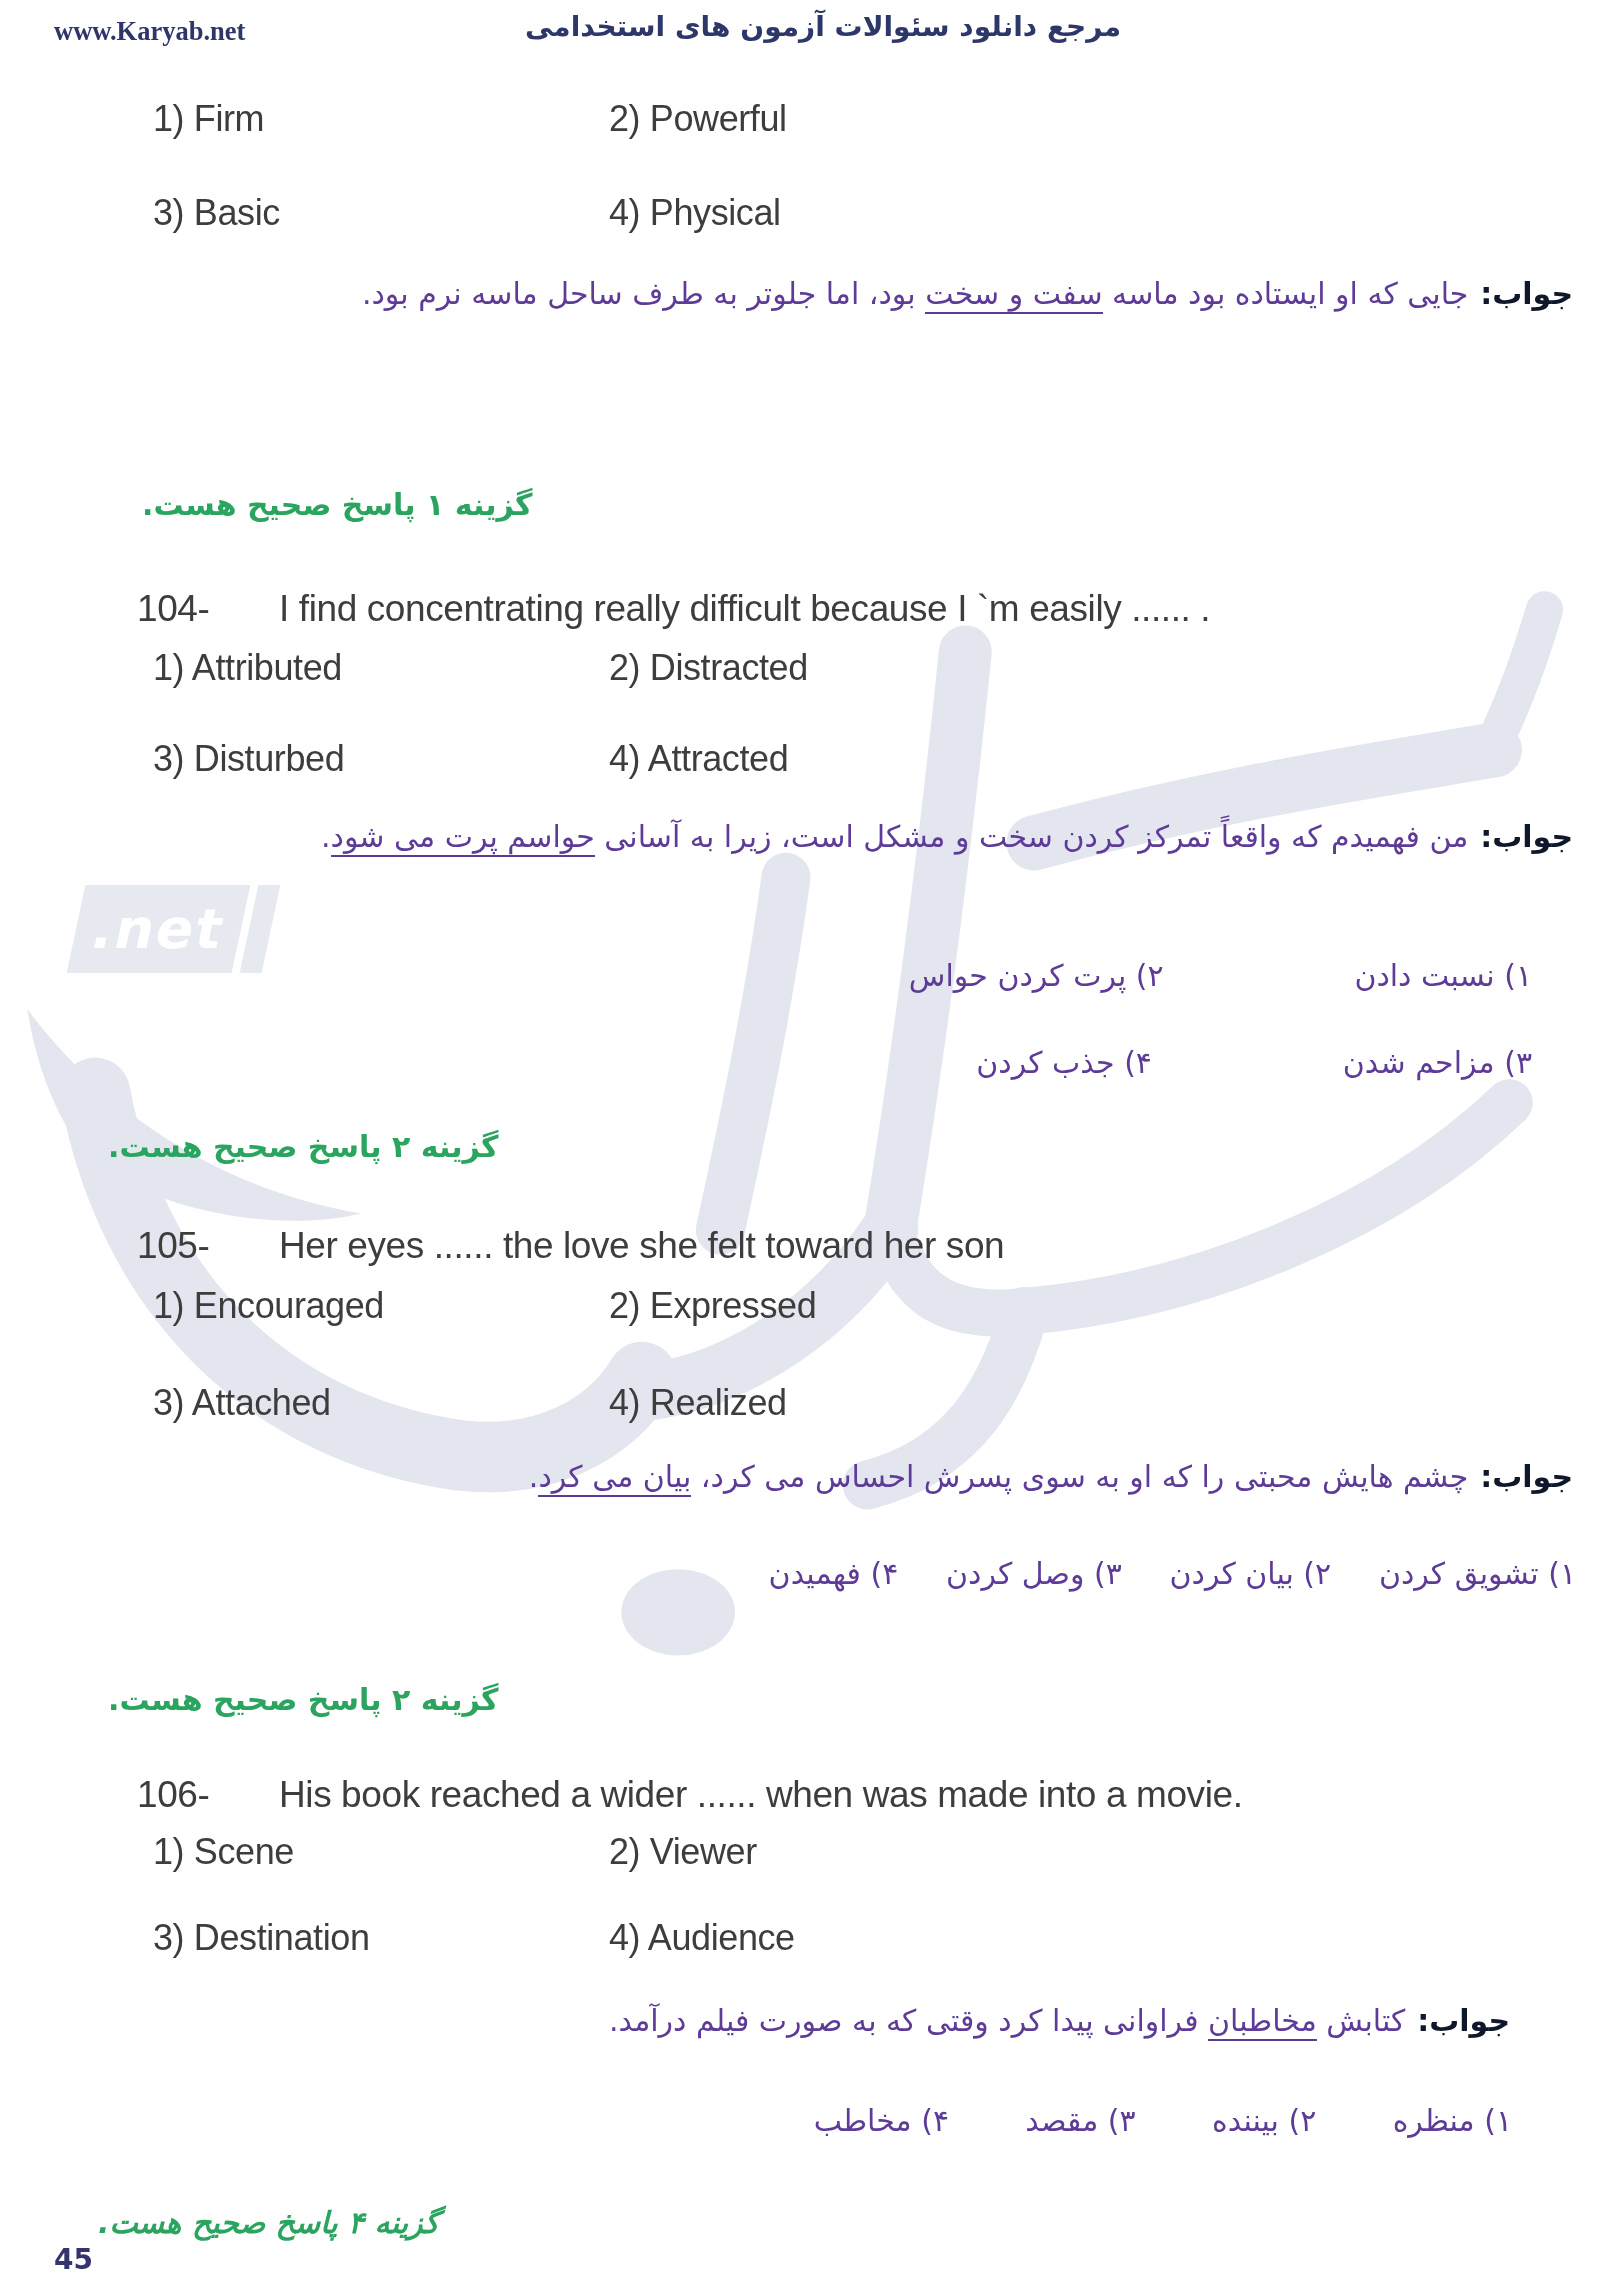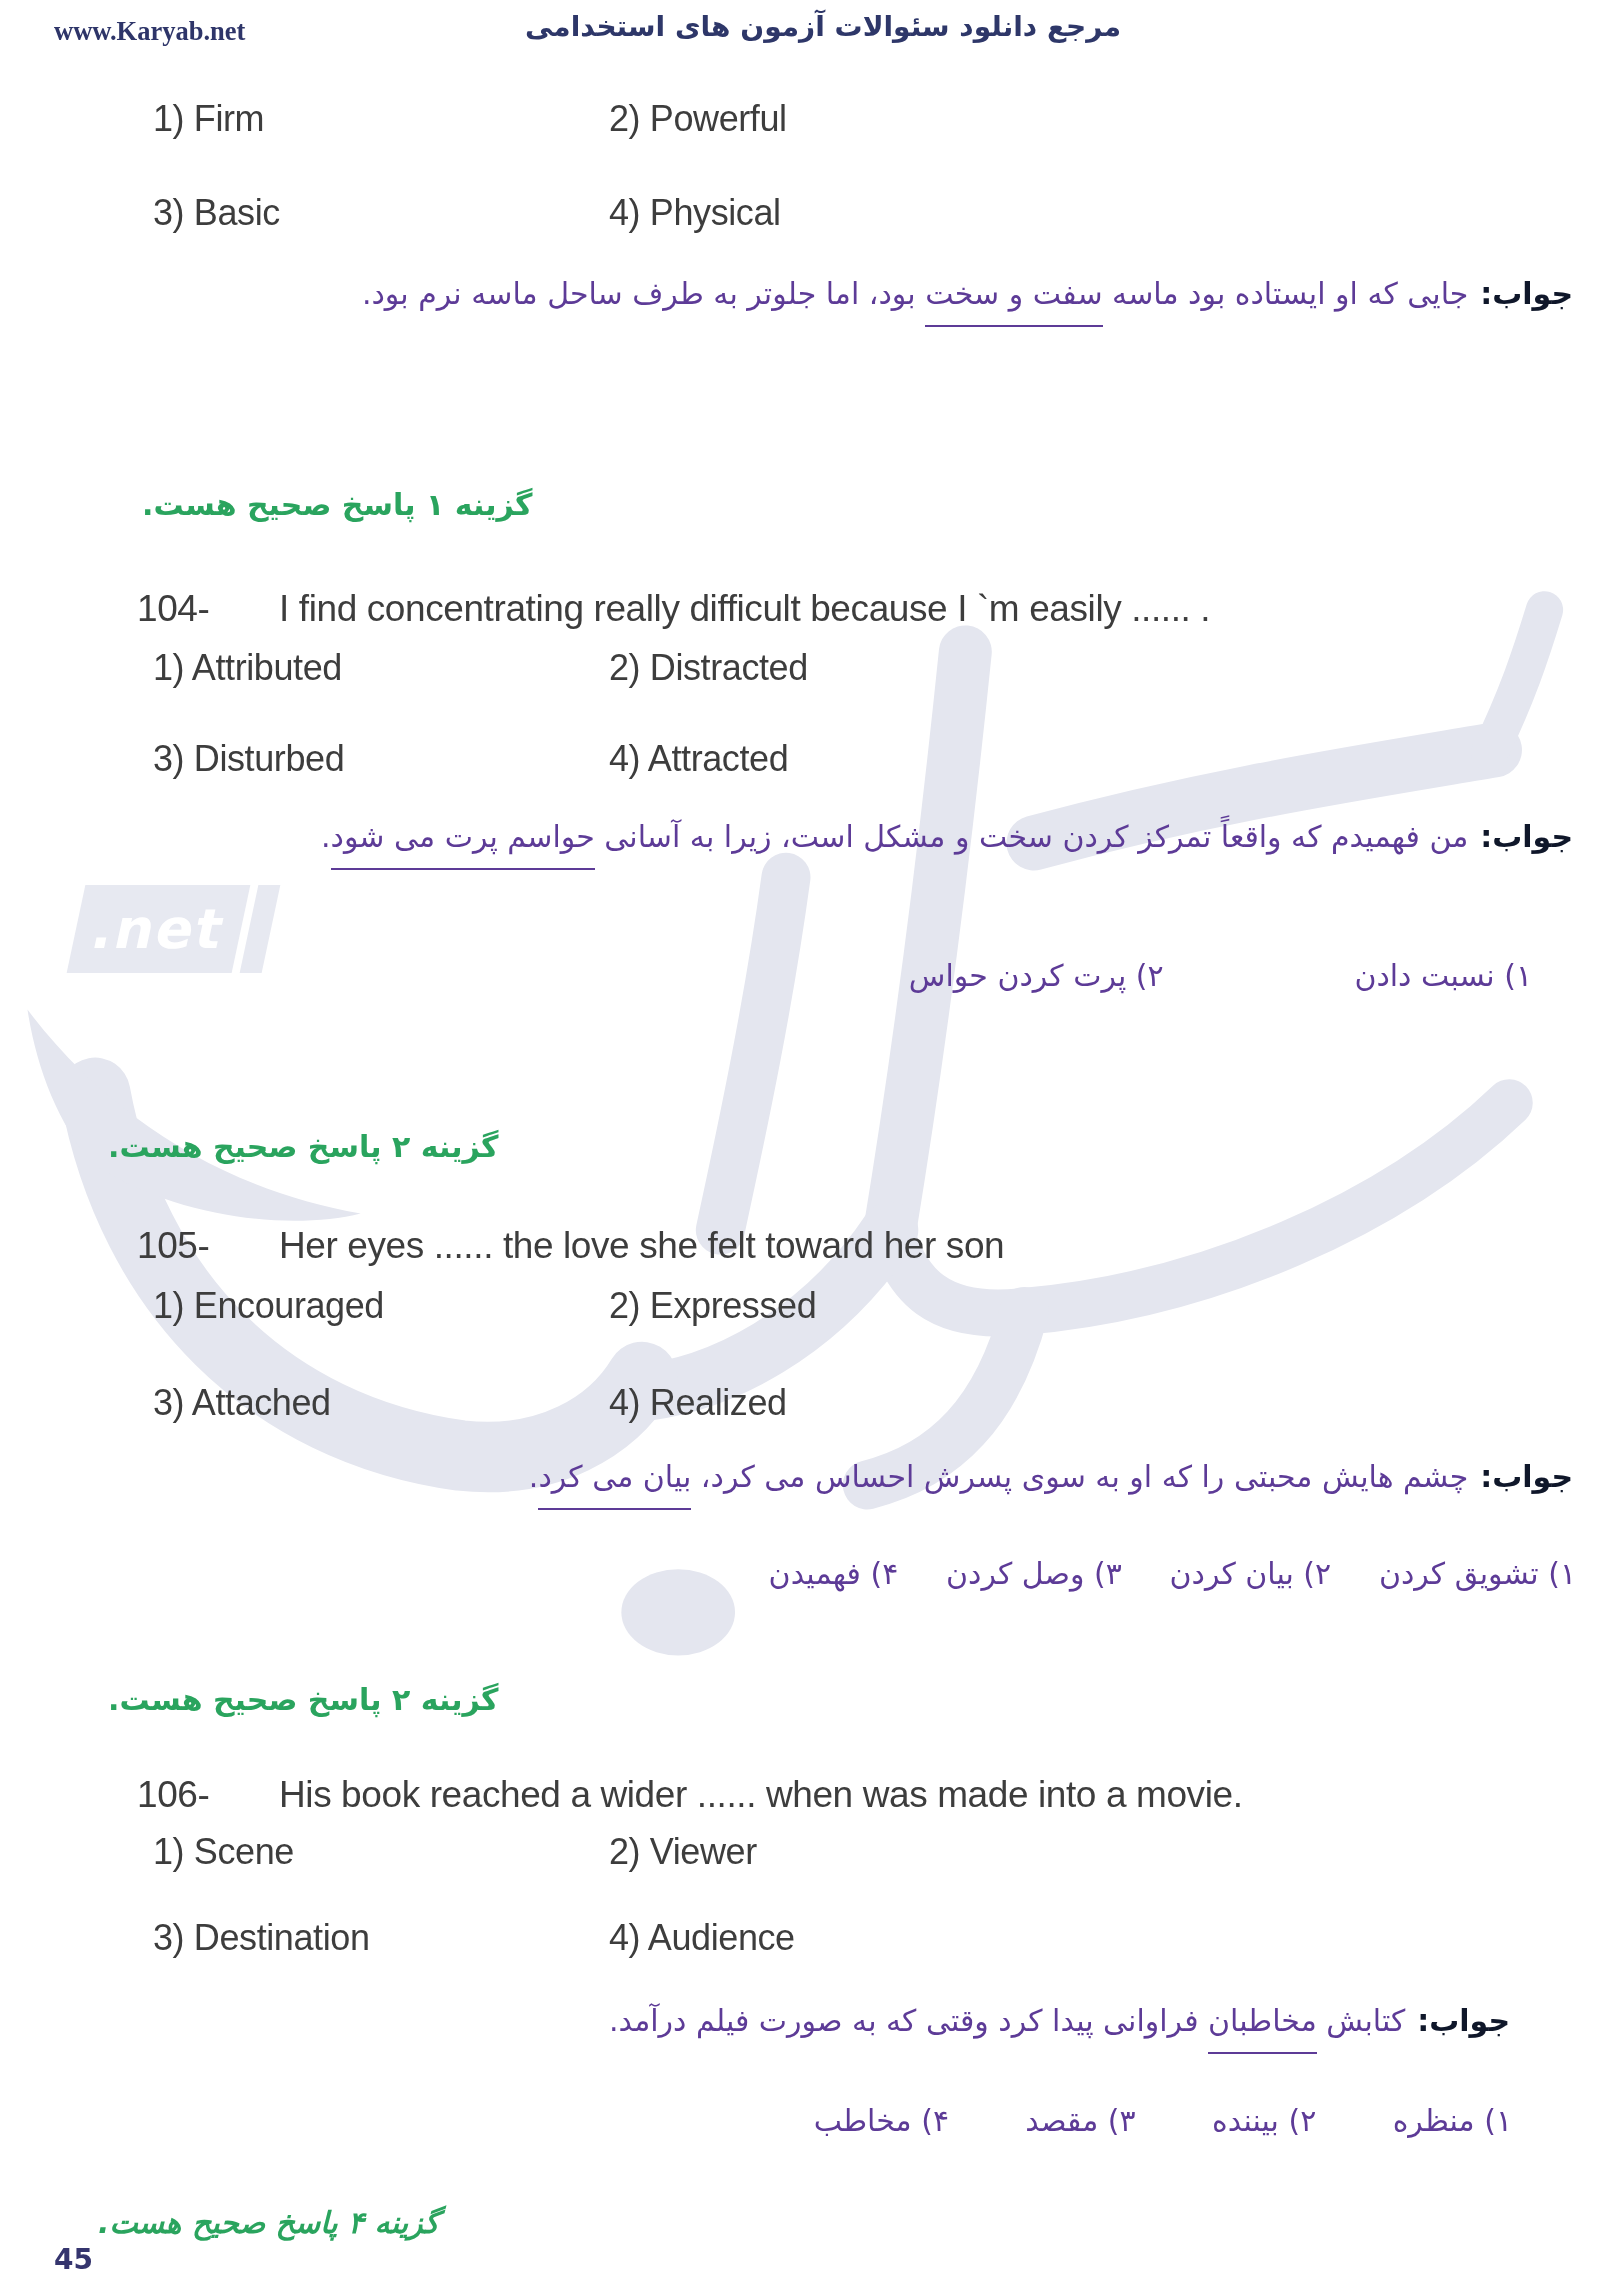--- a/index.html
+++ b/index.html
@@ -30,21 +30,21 @@
     margin-left:16px;
   }
   .col1{left:137px;} .col2{left:593px;}
   
   .fa{
     font-family:"DejaVu Sans",sans-serif;direction:rtl;white-space:nowrap;
     font-size:30px;color:#5d3b97;
   }
   .answer{position:absolute;right:47px;}
   .answer .ans-label{color:#0f172a;margin-left:11.8px;font-weight:bold;}
-  .answer .u{border-bottom:2.9px solid #5d3b97;padding-bottom:14px;text-align:center;}
+  .answer .u{border-bottom:2.9px solid #5d3b97;padding-bottom:1px;text-align:center;}
   .fa-opts{position:absolute;color:#5d3b97;}
   .verdict{
     position:absolute;left:108px;color:#2aa45e;font-weight:700;font-size:30px;
   }
   .page-num{
     position:absolute;left:54px;top:2243px;color:#35356e;font-weight:700;
     font-family:"DejaVu Sans",sans-serif;font-size:28px;
   }
   
   .q103-q{top:43px;}   .q103-o1{top:98px;} .q103-o2{top:192px;}
@@ -114,20 +114,21 @@
     <span class="qnum">104-</span><span>I find concentrating really difficult because I `m easily ...... .</span>
   </div>
   <div class="opt col1 q104-o1">1) Attributed</div>
   <div class="opt col2 q104-o1">2) Distracted</div>
   <div class="opt col1 q104-o2">3) Disturbed</div>
   <div class="opt col2 q104-o2">4) Attracted</div>
   <div class="fa answer q104-a">
     <span class="ans-label">جواب:</span><span>من فهمیدم که واقعاً تمرکز کردن سخت و مشکل است، زیرا به آسانی </span><span class="u">حواسم پرت می شود</span><span>.</span>
   </div>
   <div class="fa fa-opts q104-f1">۱) نسبت دادن&nbsp;&nbsp;&nbsp;&nbsp;&nbsp;&nbsp;&nbsp;&nbsp;&nbsp;&nbsp;&nbsp;&nbsp;&nbsp;&nbsp;&nbsp;&nbsp;&nbsp;&nbsp;&nbsp;&nbsp;۲) پرت کردن حواس</div>
+  <div class="fa fa-opts q104-f2">۳) مزاحم شدن&nbsp;&nbsp;&nbsp;&nbsp;&nbsp;&nbsp;&nbsp;&nbsp;&nbsp;&nbsp;&nbsp;&nbsp;&nbsp;&nbsp;&nbsp;&nbsp;&nbsp;&nbsp;&nbsp;&nbsp;۴) جذب کردن</div>
   <div class="fa verdict q104-v">گزینه ۲ پاسخ صحیح هست.</div>
 
   <div class="question q105-q">
     <span class="qnum">105-</span><span>Her eyes ...... the love she felt toward her son</span>
   </div>
   <div class="opt col1 q105-o1">1) Encouraged</div>
   <div class="opt col2 q105-o1">2) Expressed</div>
   <div class="opt col1 q105-o2">3) Attached</div>
   <div class="opt col2 q105-o2">4) Realized</div>
   <div class="fa answer q105-a">

